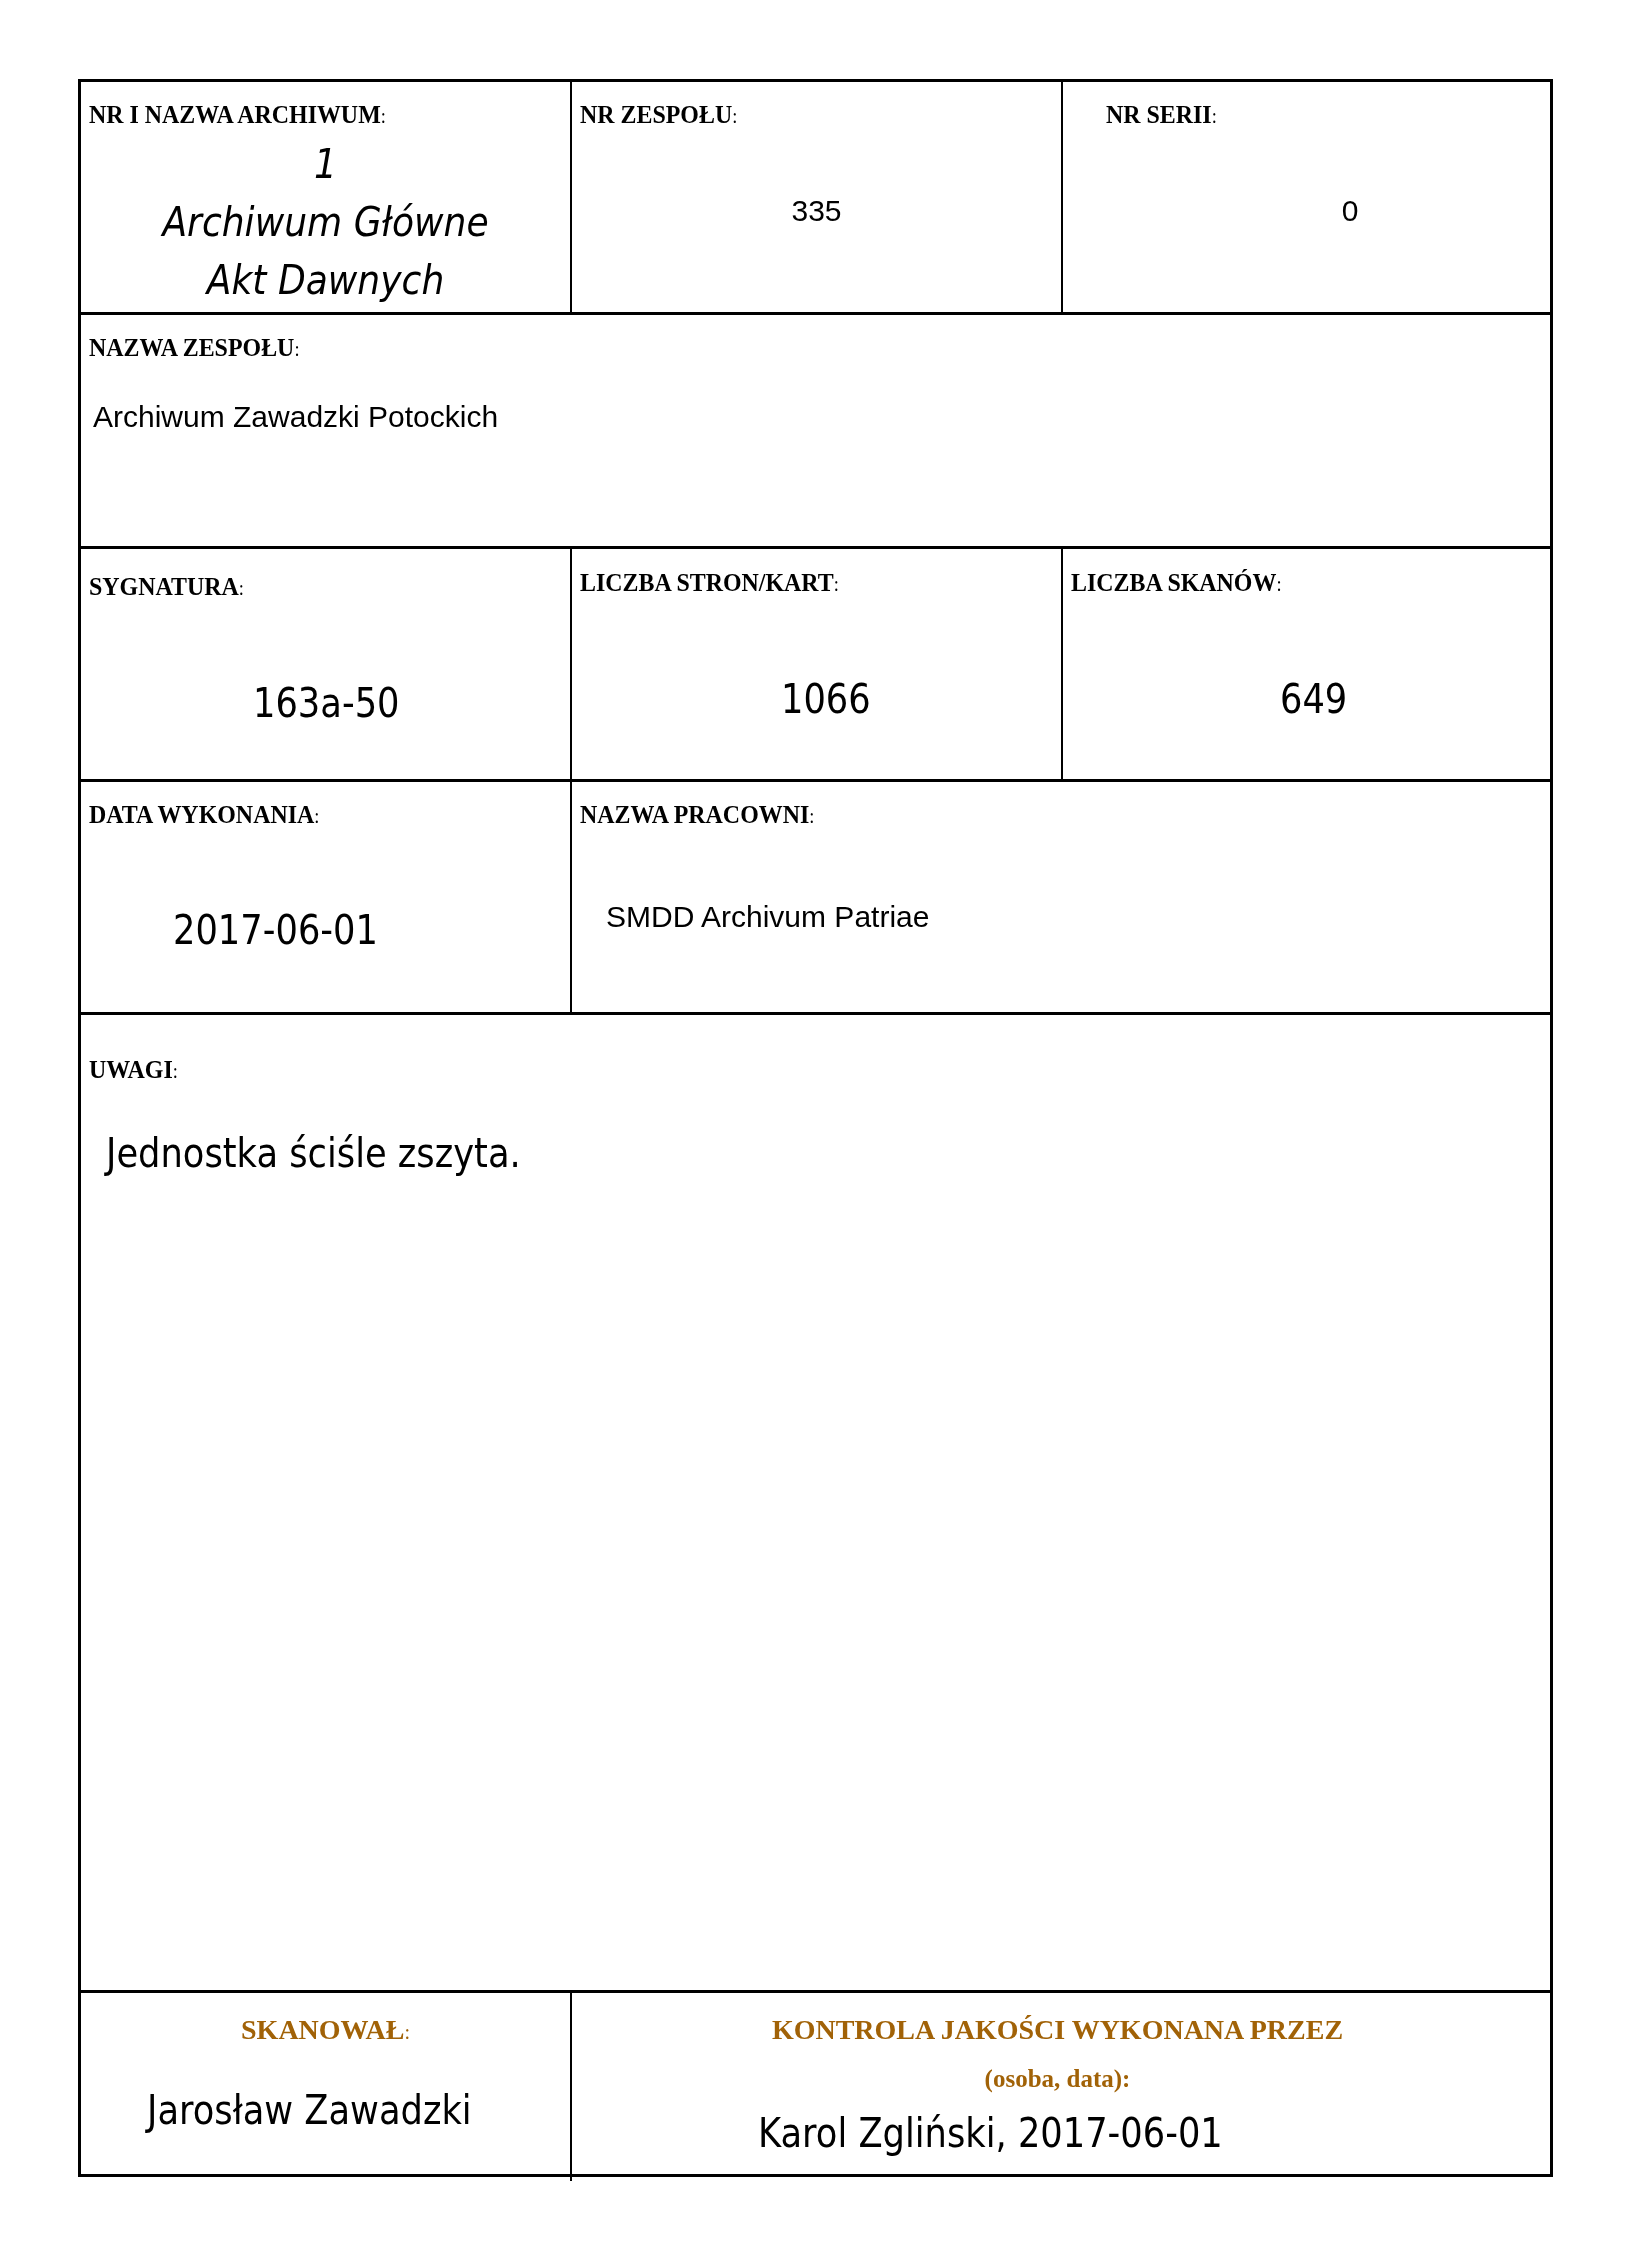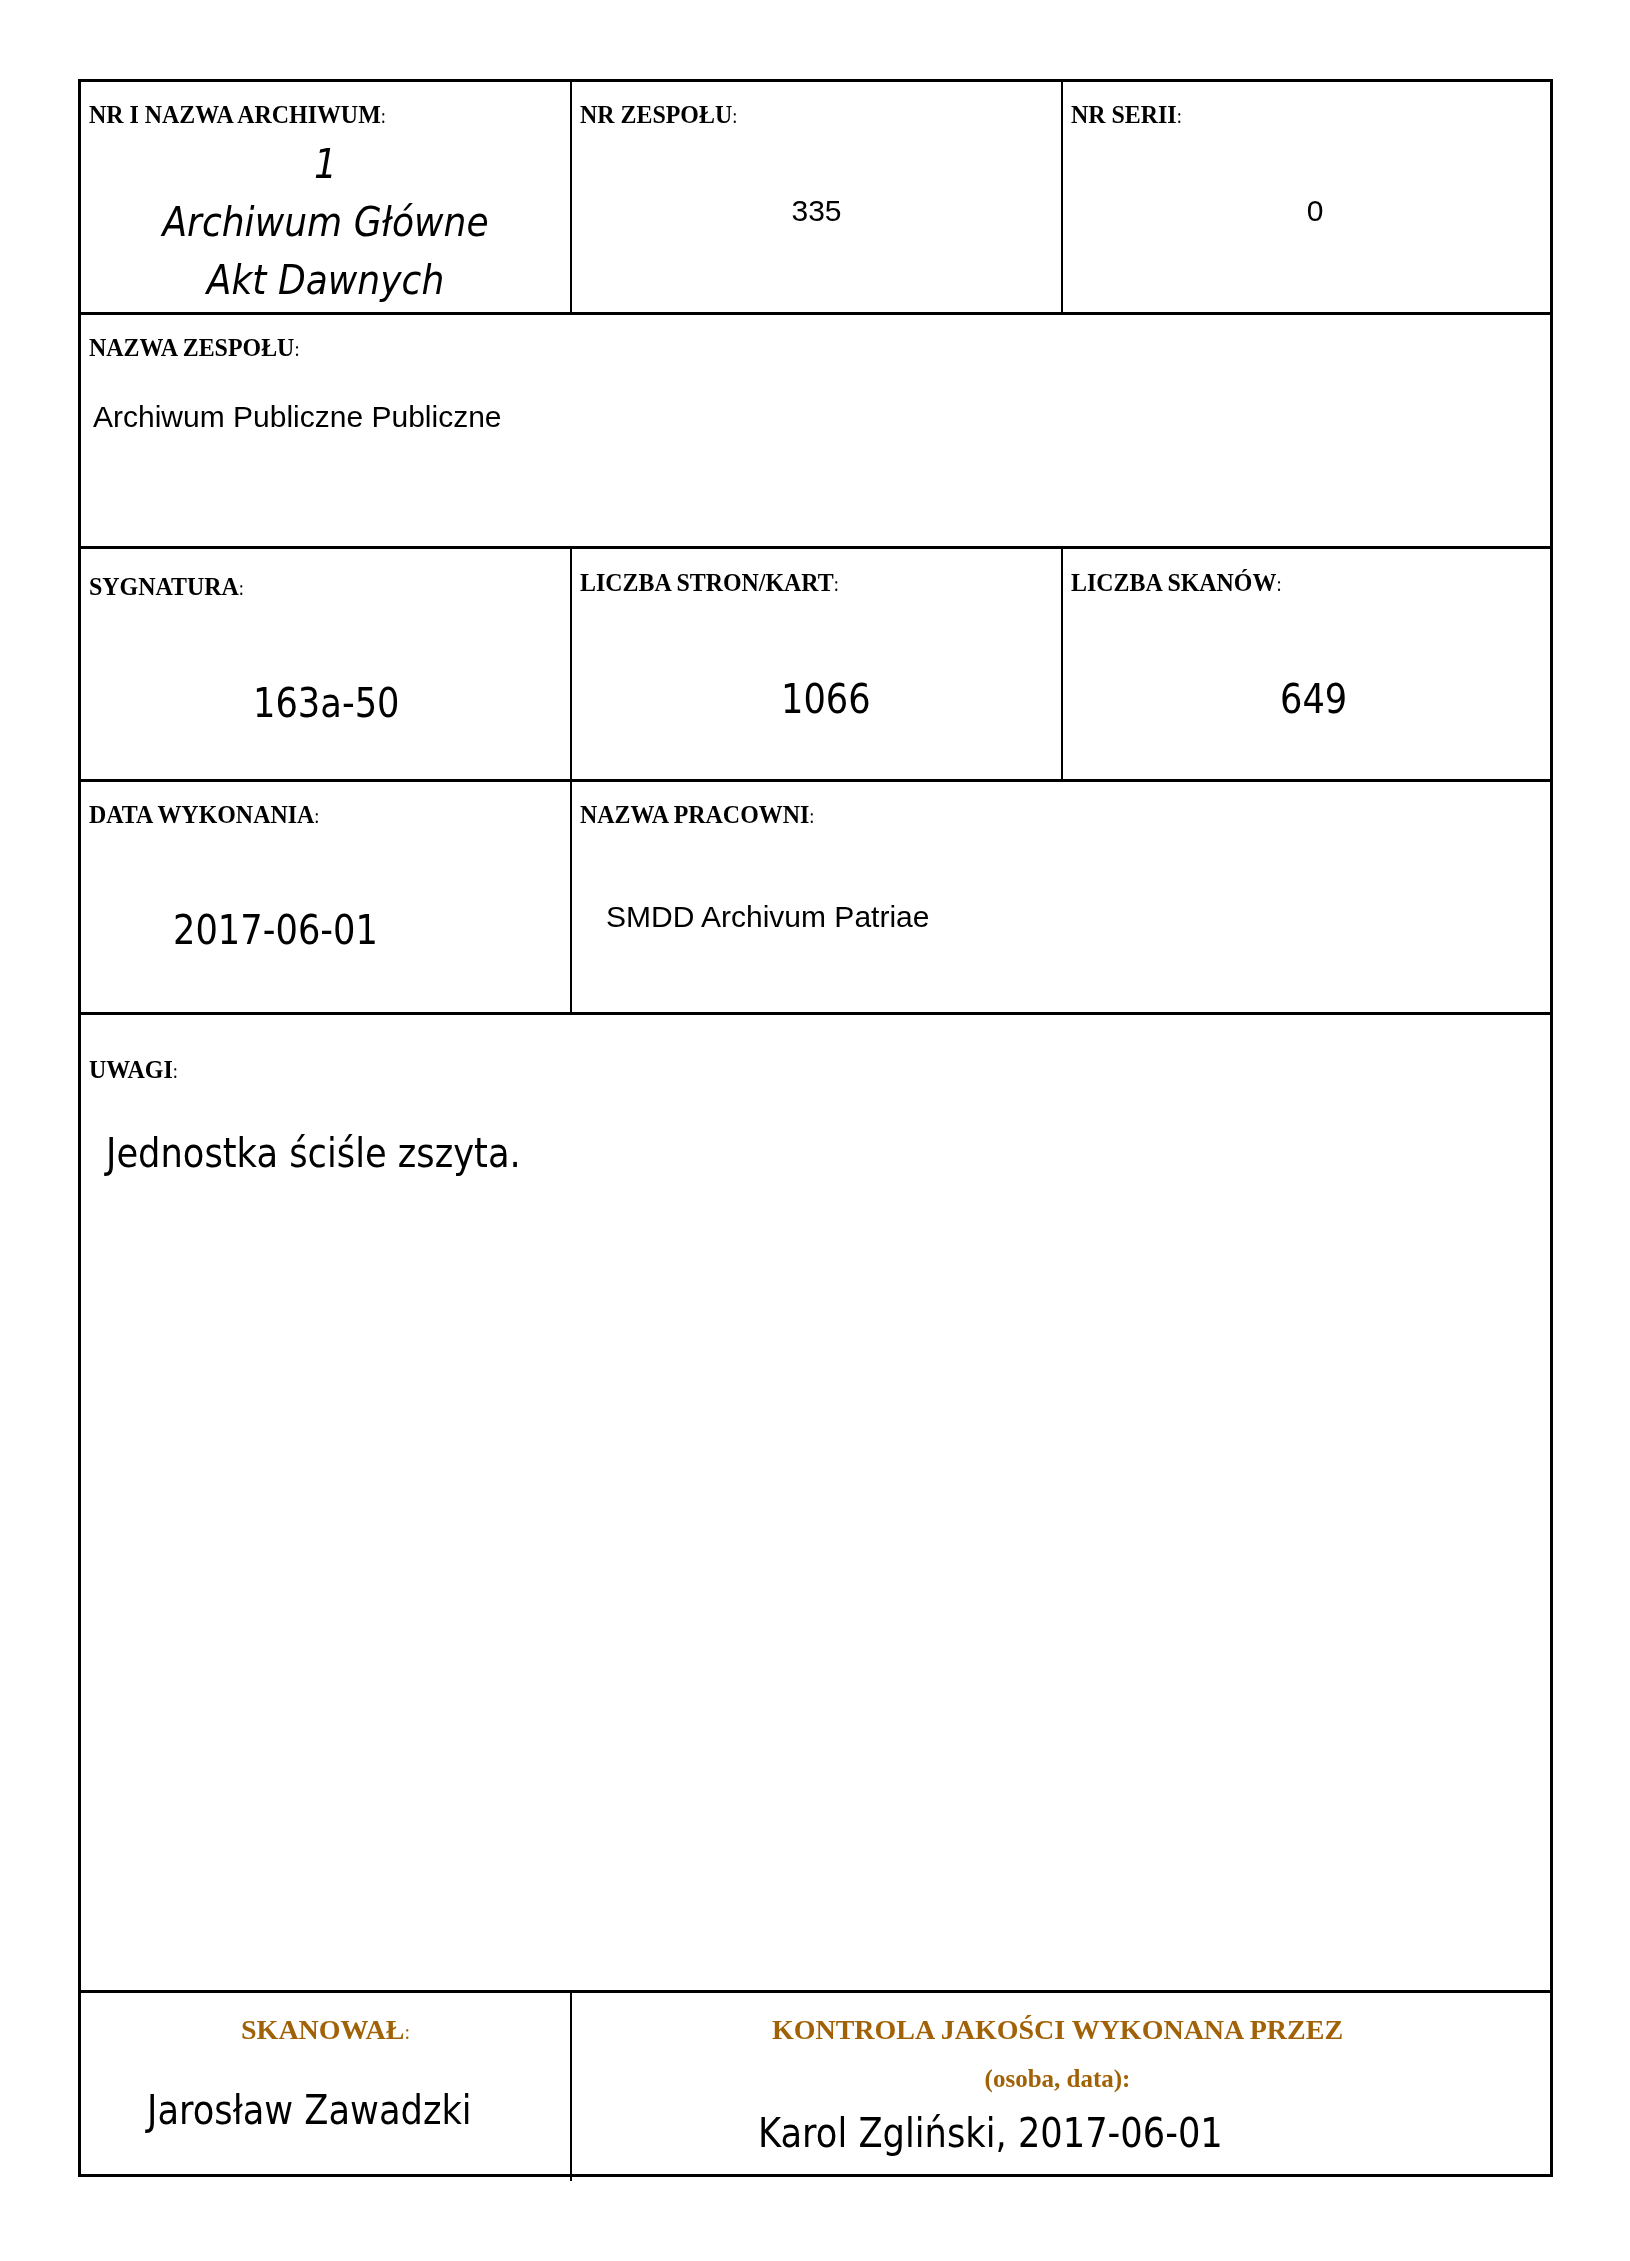--- a/index.html
+++ b/index.html
@@ -64,28 +64,28 @@
       <span>Archiwum Główne</span>
       <span>Akt Dawnych</span>
     </div>
   </div>
 
   <div class="cell" style="left:491px; top:0; width:489px; height:230px">
     <div class="label"><span>NR ZESPOŁU</span><span class="colon">:</span></div>
     <div class="val-sans" style="left:0; width:100%; text-align:center; top:112px">335</div>
   </div>
 
-  <div class="cell" style="left:982px; top:0; width:504px; height:230px">
+  <div class="cell" style="left:1017px; top:0; width:504px; height:230px">
     <div class="label"><span>NR SERII</span><span class="colon">:</span></div>
     <div class="val-sans" style="left:0; width:100%; text-align:center; top:112px">0</div>
   </div>
 
   <div class="cell" style="left:0; top:233px; width:1469px; height:231px">
     <div class="label"><span>NAZWA ZESPOŁU</span><span class="colon">:</span></div>
-    <div class="val-sans" style="left:12px; top:85px">Archiwum Publiczne Publiczne</div>
+    <div class="val-sans" style="left:12px; top:85px">Archiwum Zawadzki Potockich</div>
   </div>
 
   <div class="cell" style="left:0; top:472px; width:489px; height:236px">
     <div class="label"><span>SYGNATURA</span><span class="colon">:</span></div>
     <div class="val-human" style="left:172px; top:125px">163a-50</div>
   </div>
 
   <div class="cell" style="left:491px; top:468px; width:489px; height:229px">
     <div class="label"><span>LICZBA STRON/KART</span><span class="colon">:</span></div>
     <div class="val-human" style="left:209px; top:125px">1066</div>

